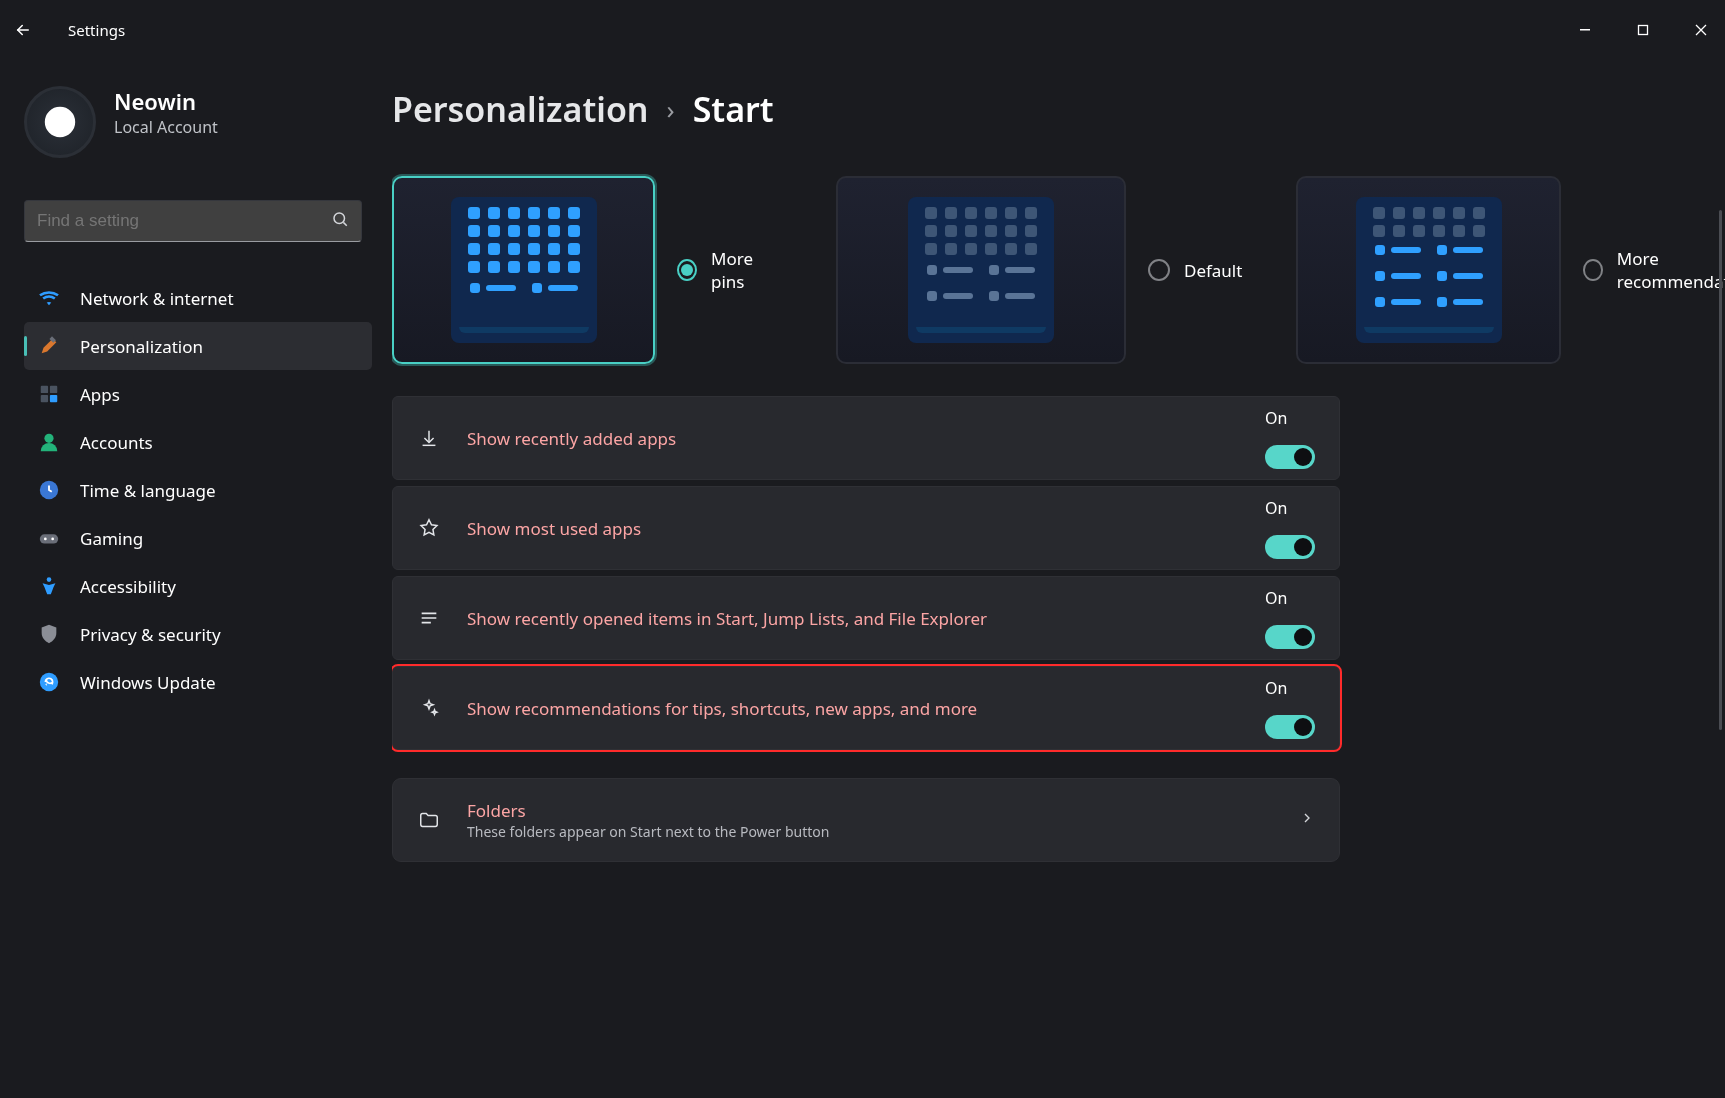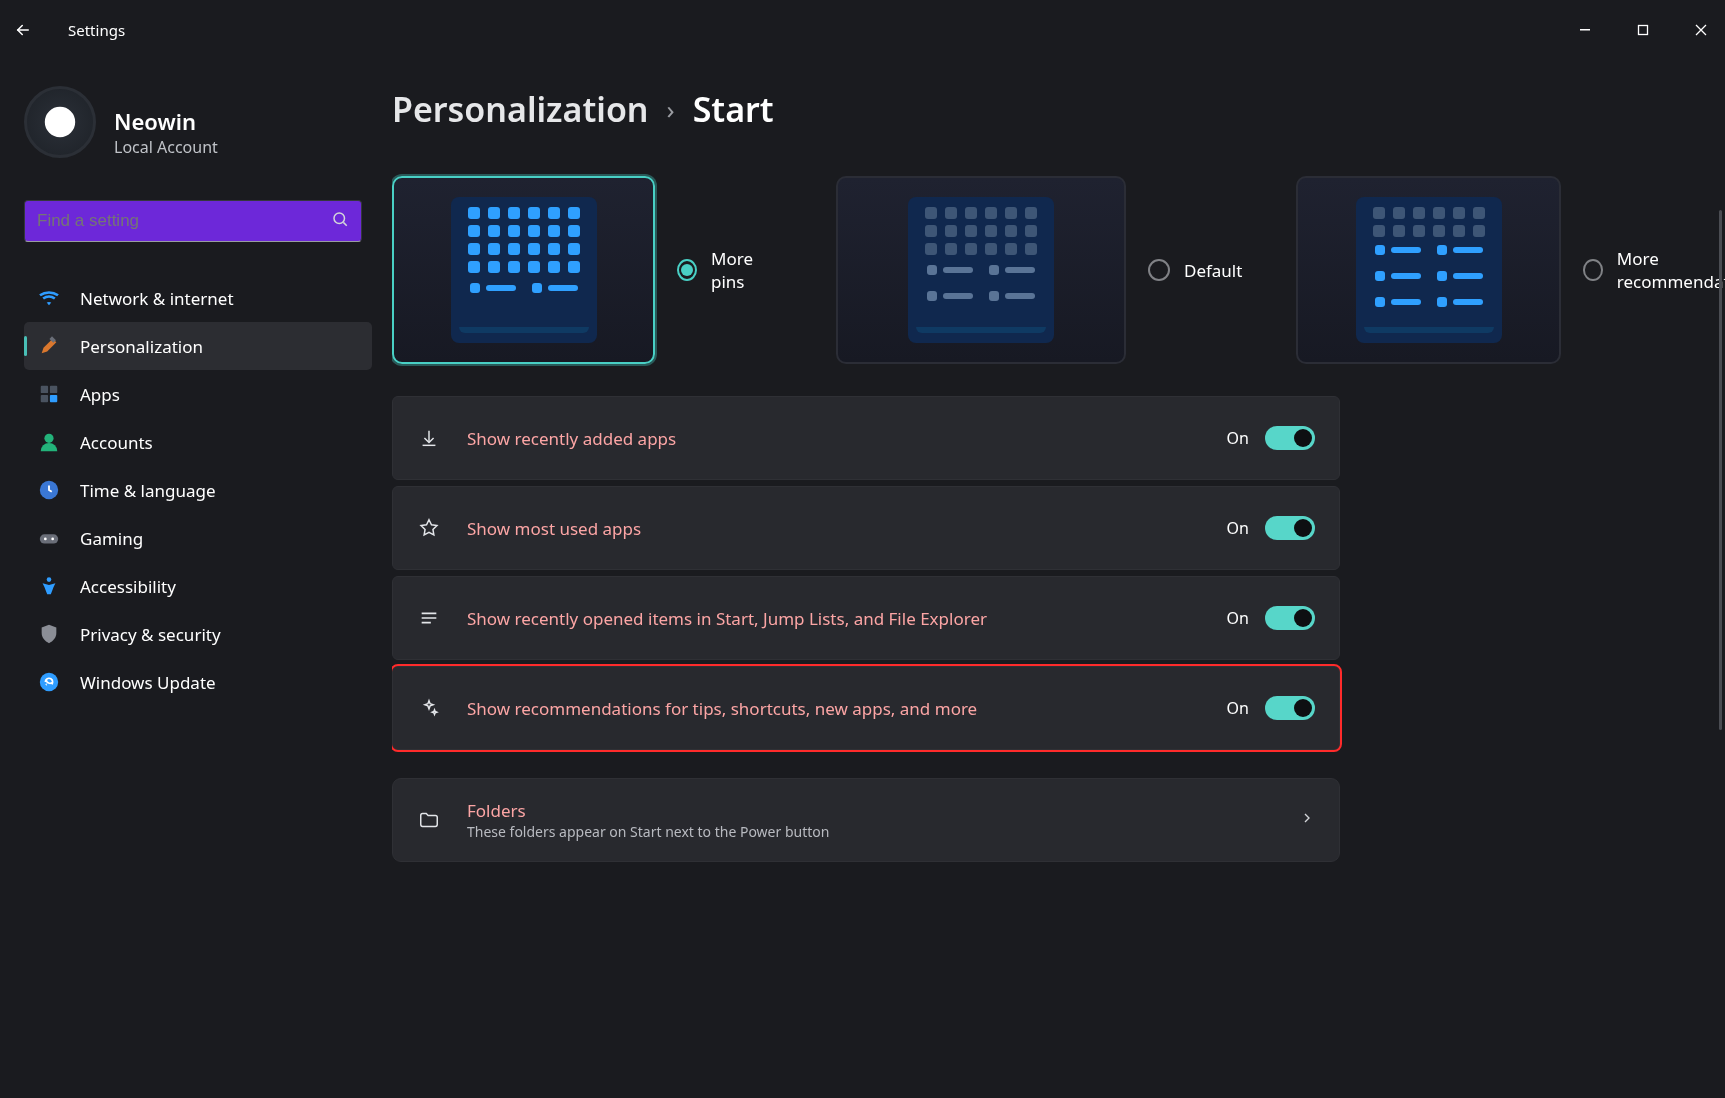--- a/index.html
+++ b/index.html
@@ -24,37 +24,37 @@
   gap: 14px;
 }
 .window-controls .wc { width: 44px; height: 32px; display:flex; align-items:center; justify-content:center; cursor:pointer;}
 .shell { display:flex; height: calc(1098px - 60px); }
 .sidebar {
   width: 392px;
   padding: 26px 20px 0 24px;
   flex-shrink:0;
 }
 .user {
-  display:flex; align-items:flex-end; gap:18px;
+  display:flex; align-items:flex-start; gap:18px;
   margin-bottom: 42px;
 }
 .avatar {
   width: 72px; height:72px; border-radius:50%;
   background: radial-gradient(circle at 50% 50%, #2b3038, #1d2127);
   border: 3px solid #2b2f36;
   display:flex; align-items:center; justify-content:center;
   color:#fff;
 }
 .user-name { font-size:22px; font-weight:600; }
 .user-sub { font-size:16px; color:#bfc2c7; }
 .search {
   position:relative;
   width: 338px;
   height: 42px;
-  background:#6d28d9;
+  background:#404040;
   border: 1px solid #35373d;
   border-bottom: 1px solid #9a9ca1;
   border-radius: 4px;
   display:flex; align-items:center;
   padding: 0 44px 0 12px;
   margin-bottom: 32px;
 }
 .search input {
   width:100%; background:none; border:none; outline:none;
   color:#cfd1d5; font-size:17px;
@@ -134,21 +134,21 @@
   border:1px solid #2f3035;
   border-radius:6px;
   min-height:84px;
   display:flex; align-items:center;
   padding: 0 24px;
   gap: 26px;
 }
 .row .ricon { width:24px; height:24px; color:#e4e6ea; display:flex; align-items:center; justify-content:center;}
 .row .rlabel { font-size:17px; color:#fca5a5;}
 .row .rsub  { font-size:14px; color:#b8bac0;}
-.row .toggle-wrap { margin-left:auto; display:flex; align-items:center; gap:16px;}
+.row .toggle-wrap { margin-left:auto; display:flex; gap:16px;flex-direction:column;}
 .toggle {
   width:50px; height:24px; border-radius:12px;
   background:#57d6c9; position:relative; cursor:pointer;
 }
 .toggle .knob {
   width:18px; height:18px; border-radius:50%;
   background:#0e0f12; position:absolute; top:3px; right:3px;
 }
 .row.highlight { outline:2px solid #ff2b2b; outline-offset:0; }
 .row .chev { margin-left:auto; color:#d4d6da;}

